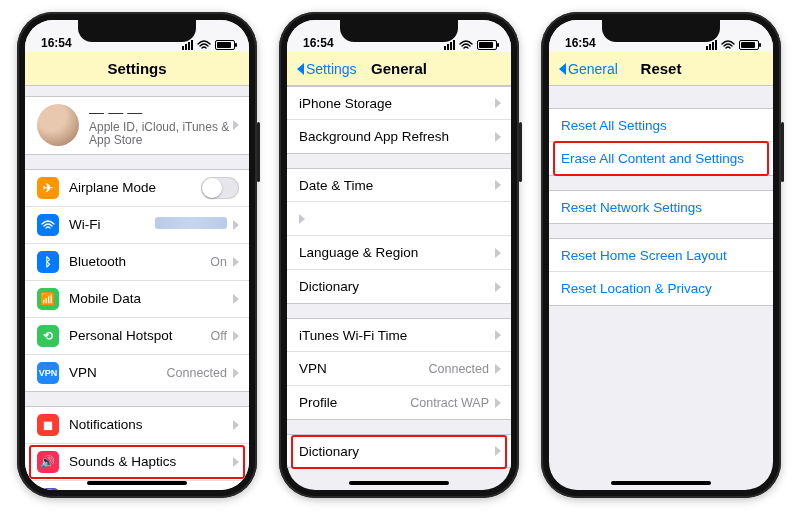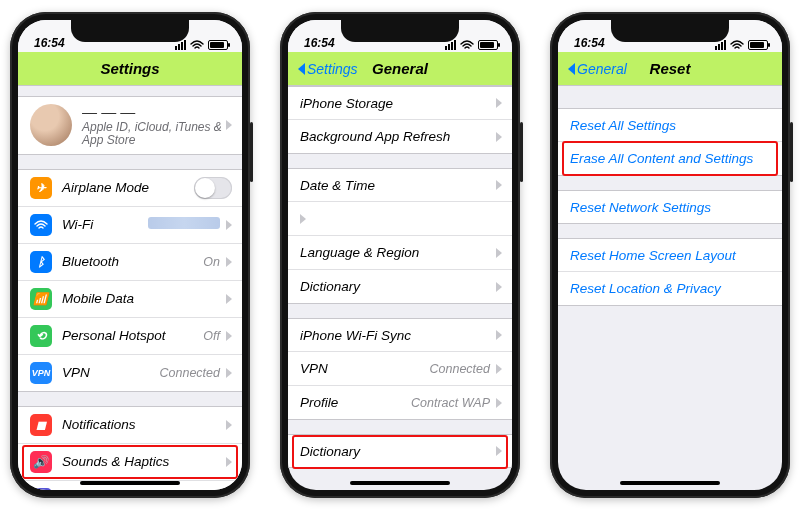--- a/index.html
+++ b/index.html
@@ -7,24 +7,23 @@
     font-family: -apple-system, "Helvetica Neue", Arial, sans-serif;
     background: #fff;
     width: 800px;
     height: 511px;
     overflow: hidden;
     position: relative;
   }
   .stage {
     display: flex;
     gap: 22px;
-    justify-content: space-between;
+    justify-content: flex-start;
     align-items: flex-start;
-    padding: 12px 10px;
-    font-style: italic;
+    padding: 12px 17px;
   }
   .phone {
     width: 240px;
     height: 486px;
     background: #111;
     border-radius: 36px;
     box-shadow: 0 2px 8px rgba(0,0,0,.25), inset 0 0 0 2px #2a2a2a;
     padding: 8px;
     position: relative;
   }
@@ -72,21 +71,21 @@
   .signal i:nth-child(1){height:4px}
   .signal i:nth-child(2){height:6px}
   .signal i:nth-child(3){height:8px}
   .signal i:nth-child(4){height:10px}
   .batt { width:20px;height:10px;border:1px solid #000;border-radius:2px;position:relative;}
   .batt::after{content:"";position:absolute;right:-3px;top:2px;width:2px;height:4px;background:#000;border-radius:1px;}
   .batt i{position:absolute;left:1px;top:1px;bottom:1px;width:14px;background:#000;border-radius:1px;}
 
   
   .navbar {
-    background:#bef264;
+    background:#fef9c3;
     height: 34px;
     display:flex; align-items:center; justify-content:center;
     border-bottom:1px solid #c8c7cc;
     position: relative;
     font-size: 15px;
   }
   .navbar .title { font-weight:600; color:#000; }
   .navbar .back {
     position:absolute; left:6px; top:0; bottom:0;
     display:flex; align-items:center; gap:2px;
@@ -337,21 +336,21 @@
             <span class="disclosure"></span>
           </div>
           <div class="cell">
             <span class="label">Dictionary</span>
             <span class="disclosure"></span>
           </div>
         </div>
 
         <div class="group">
           <div class="cell">
-            <span class="label">iPhone Wi-Fi Sync</span>
+            <span class="label">iTunes Wi-Fi Time</span>
             <span class="disclosure"></span>
           </div>
           <div class="cell">
             <span class="label">VPN</span>
             <span class="value">Connected</span>
             <span class="disclosure"></span>
           </div>
           <div class="cell">
             <span class="label">Profile</span>
             <span class="value">Contract WAP</span>

